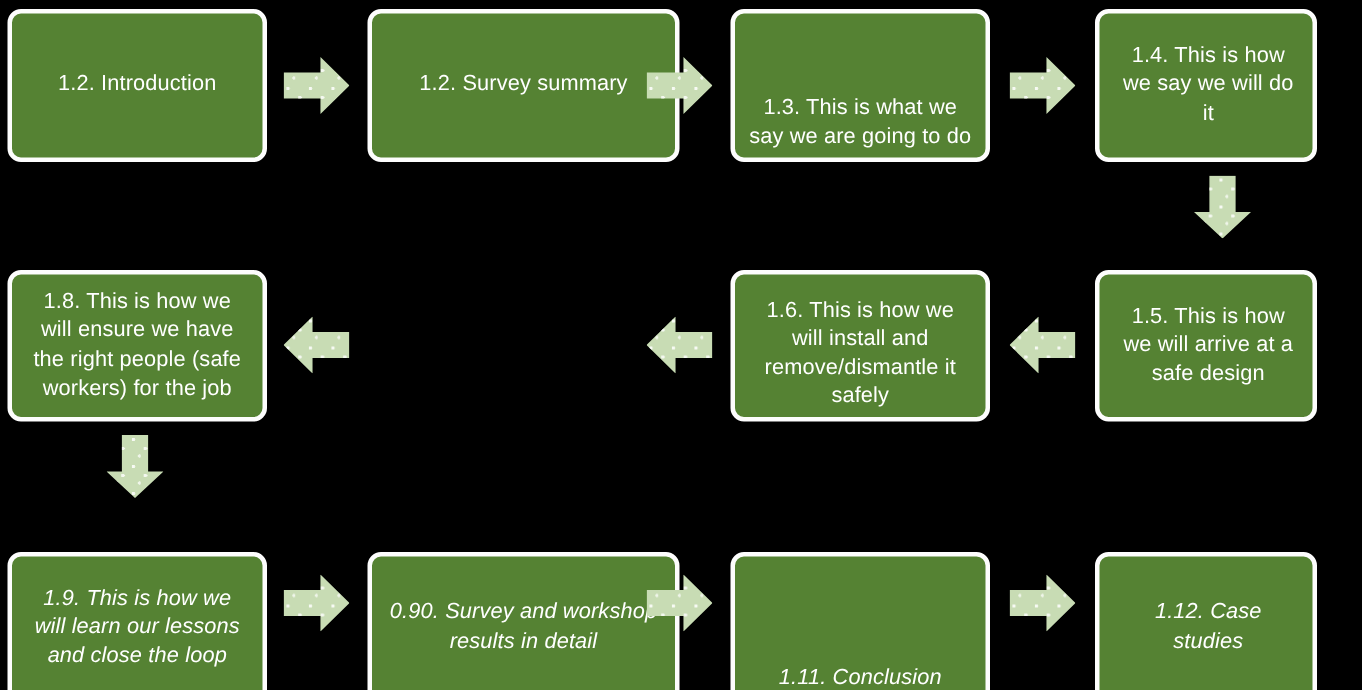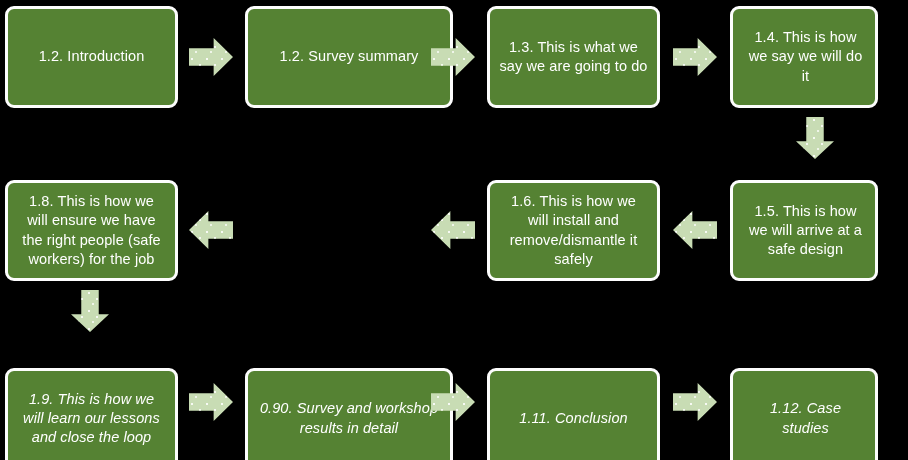--- a/index.html
+++ b/index.html
@@ -43,21 +43,21 @@
   }
 
   
   .row1 { top: 6px;   height: 102px; }
   .row2 { top: 180px; height: 101px; }
   .row3 { top: 368px; height: 101px; font-style: italic; }
 
   
   .col1 { left: 5px;   width: 173px; }
   .col2 { left: 245px; width: 208px; }
-  .col3 { left: 487px; width: 173px; }
+  .col3 { left: 487px; width: 173px; align-items: flex-end; }
   .col4 { left: 730px; width: 148px; padding-left: 12px; }
 
   
   .arrow {
     position: absolute;
     background-color: #c8dcb4;
     background-image:
       radial-gradient(circle at 3px 3px, rgba(255,255,255,0.85) 1.1px, transparent 1.3px),
       radial-gradient(circle at 11px 9px, rgba(255,255,255,0.8) 1.1px, transparent 1.3px),
       radial-gradient(circle at 7px 14px, rgba(255,255,255,0.7) 1px, transparent 1.2px);

